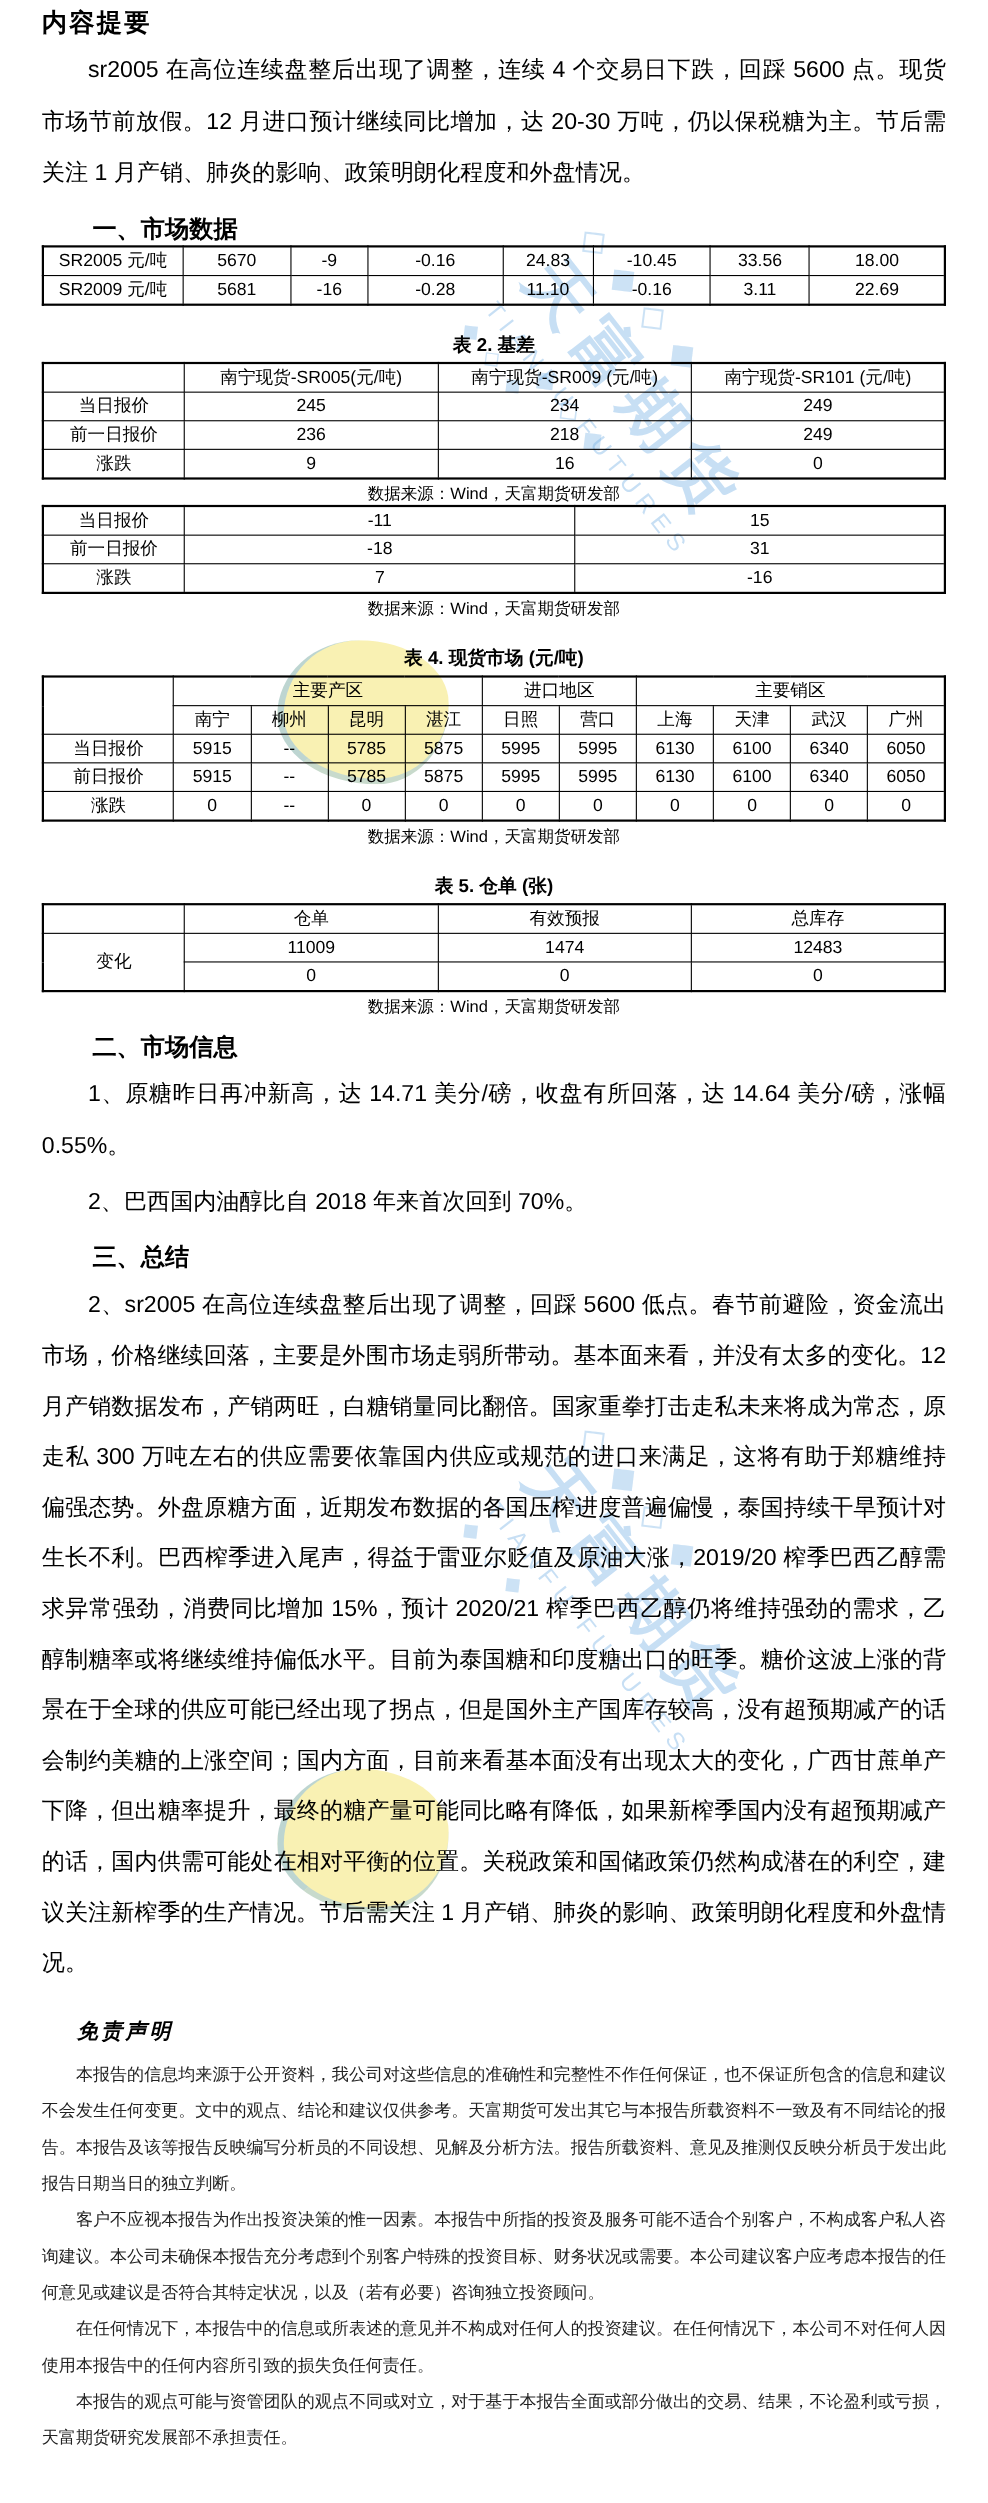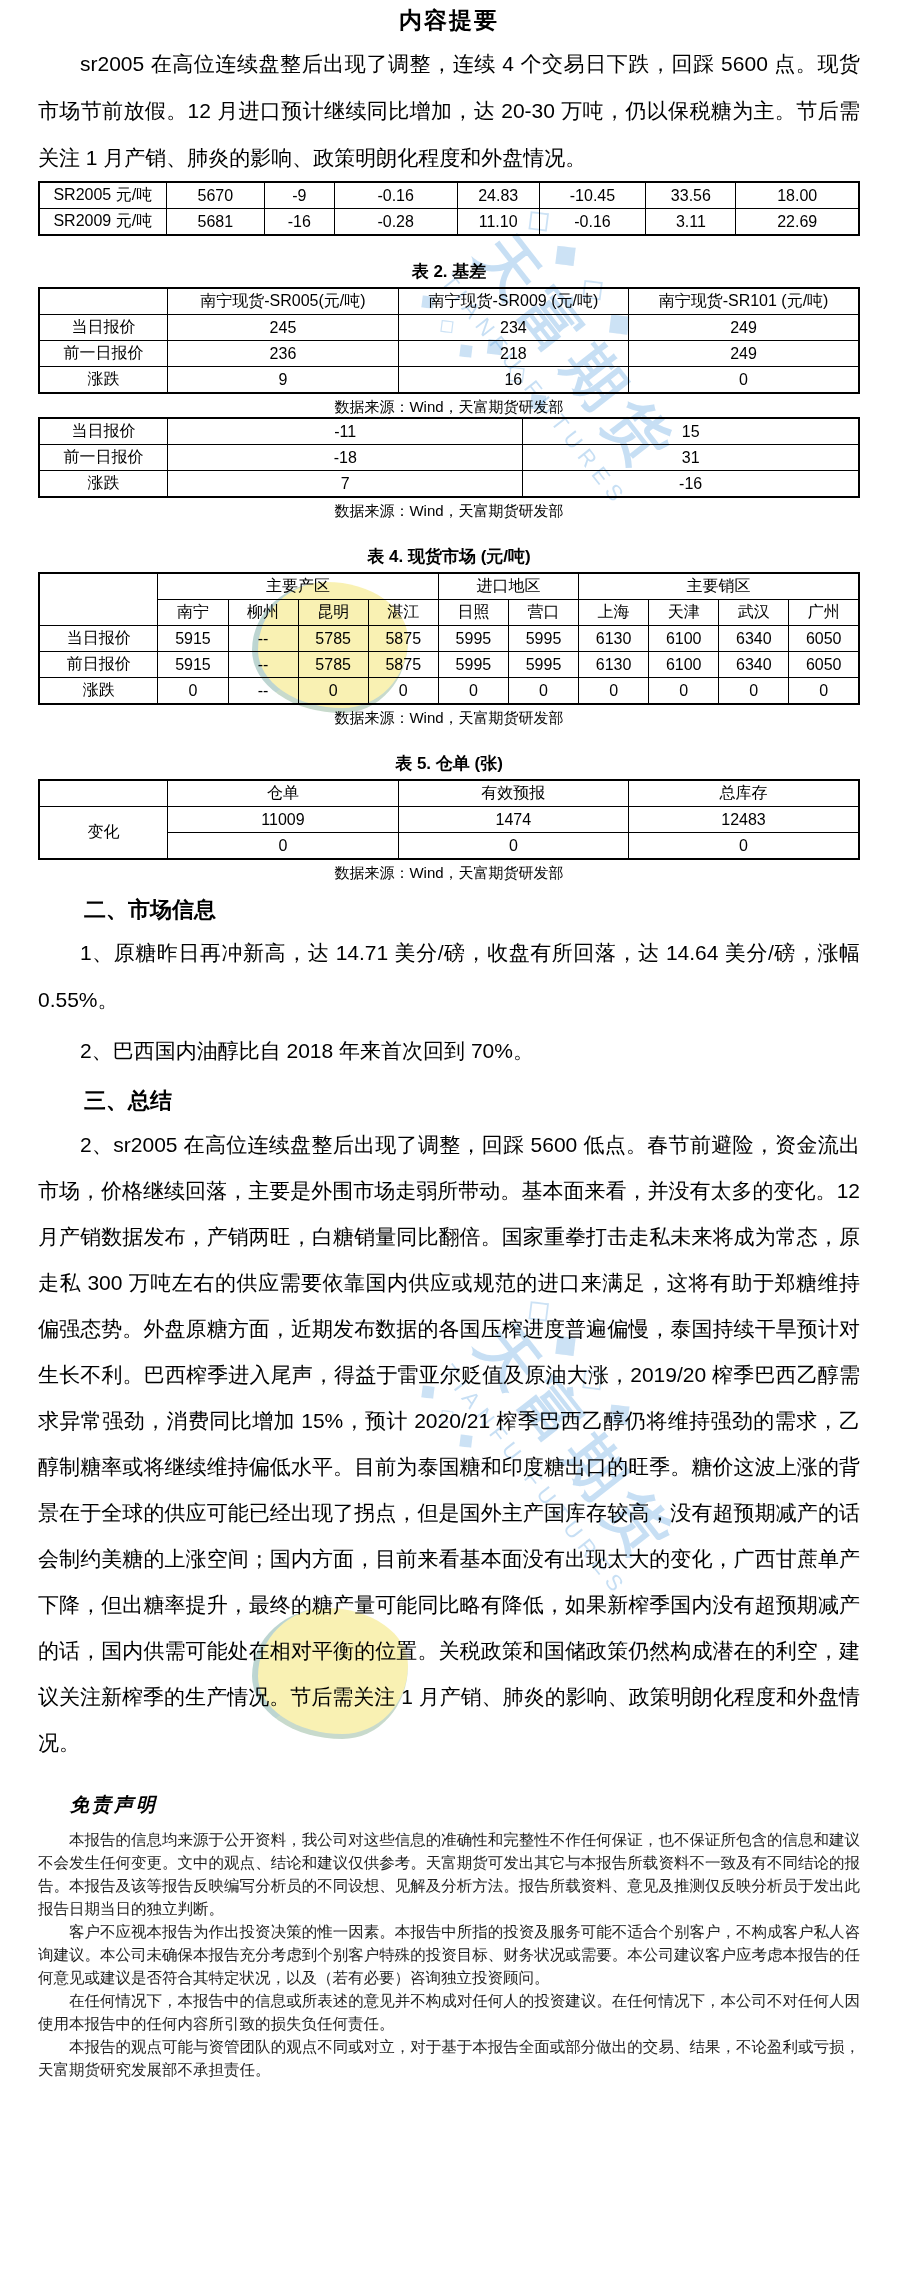--- a/index.html
+++ b/index.html
@@ -3,36 +3,36 @@
 <meta charset="utf-8">
 <style>
   html,body{margin:0;padding:0;}
   body{
     width:898px;height:2275px;background:#ffffff;color:#000;
     font-family:"Liberation Sans","DejaVu Sans",sans-serif;
     position:relative;overflow:hidden;
   }
   .page{position:relative;z-index:1;padding:0 38px;}
   
-  .doc-title{padding-top:5px;text-align:center;font-size:23px;font-weight:700;letter-spacing:2px;}
+  .doc-title{padding-top:5px;text-align:left;font-size:23px;font-weight:700;letter-spacing:2px;}
   .intro{margin:4px 0 0;font-size:21px;line-height:47px;text-align:justify;text-indent:2em;}
   .sec-h{font-size:22px;font-weight:700;margin:12px 0 0 46px;}
   .cap{text-align:center;font-size:17px;font-weight:700;margin:24px 0 4px;}
   .src{text-align:center;font-size:15px;margin:4px 0 0;}
   .info-item{margin:4px 0 0;font-size:21px;line-height:47px;text-align:justify;text-indent:2em;}
   .summary{margin:6px 0 0;font-size:21px;line-height:46px;text-align:justify;text-indent:2em;}
   
   table{width:100%;border-collapse:collapse;table-layout:fixed;border:2px solid #000;}
   th,td{border:1px solid #000;text-align:center;vertical-align:middle;
         font-size:16px;font-weight:400;height:23px;padding:1px 2px;
         overflow:hidden;white-space:nowrap;}
   
   .disclaimer{margin-top:26px;font-family:"Liberation Serif","DejaVu Serif",serif;}
   .disc-h{font-size:19px;font-weight:700;font-style:italic;margin:0 0 10px 32px;letter-spacing:3px;}
-  .disclaimer p{margin:0;font-size:15.5px;line-height:23px;text-align:justify;text-indent:2em;color:#222;}
+  .disclaimer p{margin:0;font-size:15.5px;line-height:33px;text-align:justify;text-indent:2em;color:#222;}
   
   .wm{position:absolute;z-index:0;pointer-events:none;}
   .wm-rot{transform:rotate(52deg);transform-origin:top left;width:360px;}
   .wm-cn{font-size:60px;font-weight:700;letter-spacing:10px;color:rgba(122,178,228,0.42);white-space:nowrap;}
   .wm-en{font-size:22px;letter-spacing:7px;color:rgba(122,178,228,0.42);white-space:nowrap;margin-top:2px;}
   .wm-dia{font-size:34px;letter-spacing:4px;color:rgba(122,178,228,0.38);white-space:nowrap;line-height:30px;}
   .wm-dia.small{font-size:22px;}
   .wm-blob{position:absolute;width:150px;height:126px;background:rgba(248,238,166,0.85);
            border-radius:48% 52% 42% 58% / 52% 44% 56% 48%;
            border-left:6px solid rgba(140,192,236,0.55);
@@ -65,20 +65,21 @@
   </div>
 </div>
 <div class="wm wm-blob" style="left:252px;top:1608px;"></div>
 
 <div class="page">
 
   <div class="doc-title">内容提要</div>
 
   <p class="intro">sr2005 在高位连续盘整后出现了调整，连续 4 个交易日下跌，回踩 5600 点。现货市场节前放假。12 月进口预计继续同比增加，达 20-30 万吨，仍以保税糖为主。节后需关注 1 月产销、肺炎的影响、政策明朗化程度和外盘情况。</p>
 
+  <div class="sec-h">一、市场数据</div>
 
   <table>
     <colgroup>
       <col style="width:15.5%">
         <col style="width:12%">
         <col style="width:8.5%">
         <col style="width:15%">
       <col style="width:10%">
         <col style="width:13%">
         <col style="width:11%">

